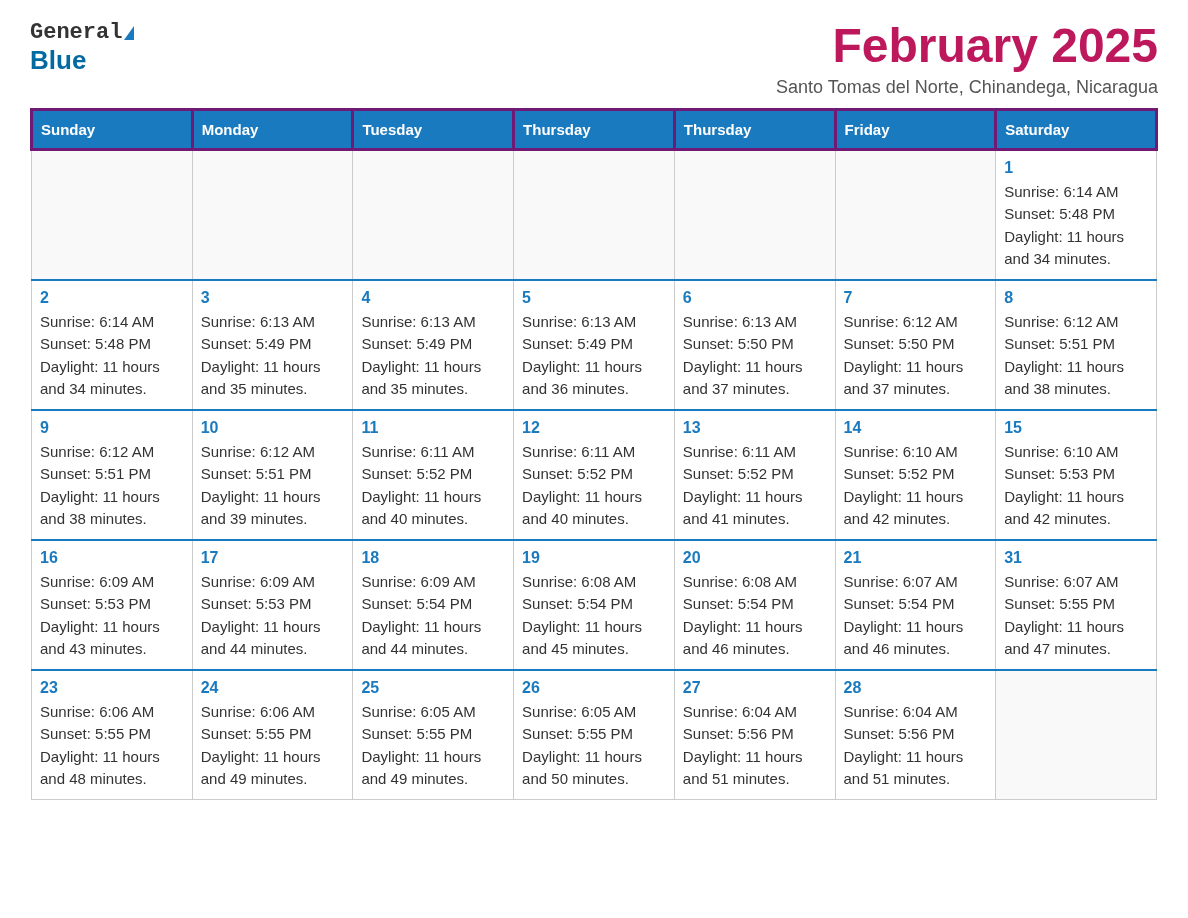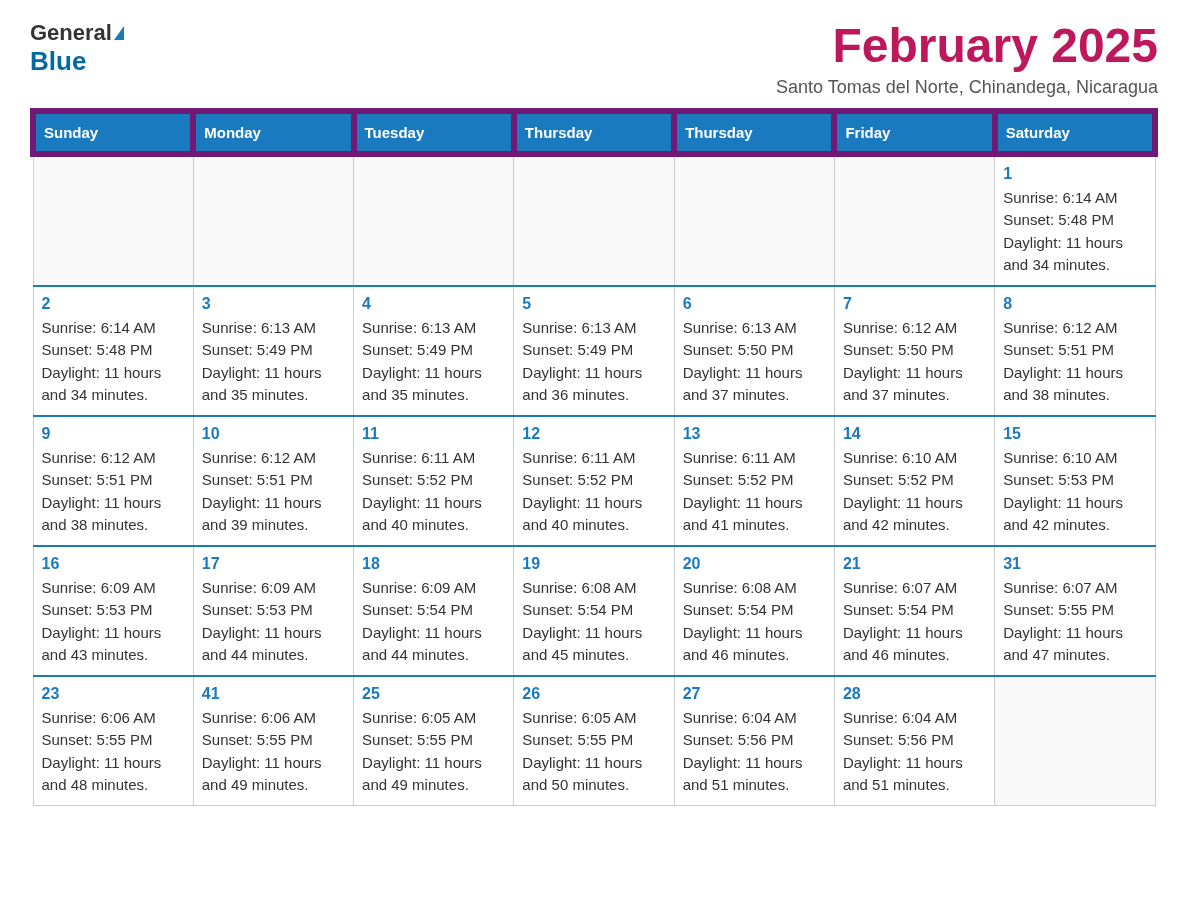--- a/index.html
+++ b/index.html
@@ -54,21 +54,21 @@
       border-collapse: collapse;
       margin-top: 10px;
     }
     .calendar th {
       background-color: #1a7abf;
       color: #fff;
       padding: 10px 8px;
       font-size: 15px;
       font-weight: bold;
       text-align: left;
-      border: 6px solid #701a75;
+      border: 3px solid #701a75;
     }
     .calendar td {
       vertical-align: top;
       padding: 8px;
       border: 1px solid #ccc;
       width: 14.28%;
       min-height: 100px;
       font-size: 12.5px;
       color: #333;
       background: #fff;
@@ -90,21 +90,21 @@
     }
     .row-border td {
       border-top: 2px solid #1a7abf;
     }
   </style>
 </head>
 <body>
 
 <div class="header">
   <div class="logo">
-    <div style="display:flex;align-items:center;">
+    <div style="display:flex;align-items:center;font-family:Liberation Mono, monospace;">
       <span class="logo-text">General</span>
       <span class="logo-triangle"></span>
     </div>
     <span class="logo-text" style="color:#0369a1;font-size:26px;">Blue</span>
   </div>
   <div class="title-area">
     <div class="month-title">February 2025</div>
     <div class="location">Santo Tomas del Norte, Chinandega, Nicaragua</div>
   </div>
 </div>
@@ -269,21 +269,21 @@
         </td>
       </tr>
       <tr class="row-border">
         <td>
           <span class="day-num">23</span>
           <div class="day-info" style="white-space: pre-line;">Sunrise: 6:06 AM
 Sunset: 5:55 PM
 Daylight: 11 hours and 48 minutes.</div>
         </td>
         <td>
-          <span class="day-num">41</span>
+          <span class="day-num">24</span>
           <div class="day-info" style="white-space: pre-line;">Sunrise: 6:06 AM
 Sunset: 5:55 PM
 Daylight: 11 hours and 49 minutes.</div>
         </td>
         <td>
           <span class="day-num">25</span>
           <div class="day-info" style="white-space: pre-line;">Sunrise: 6:05 AM
 Sunset: 5:55 PM
 Daylight: 11 hours and 49 minutes.</div>
         </td>

